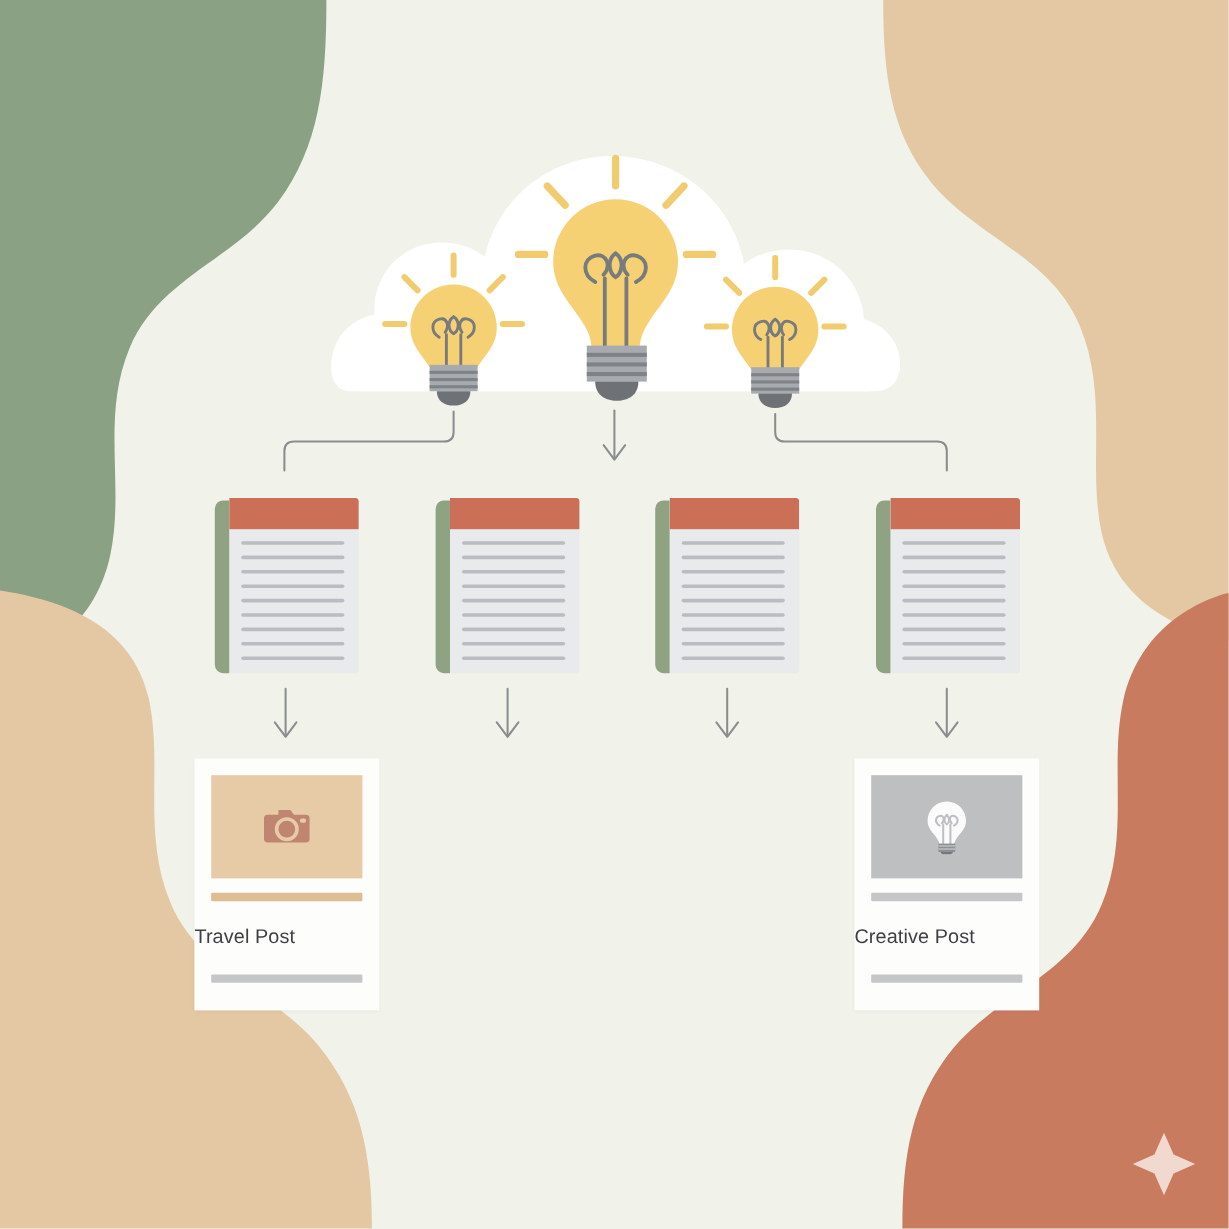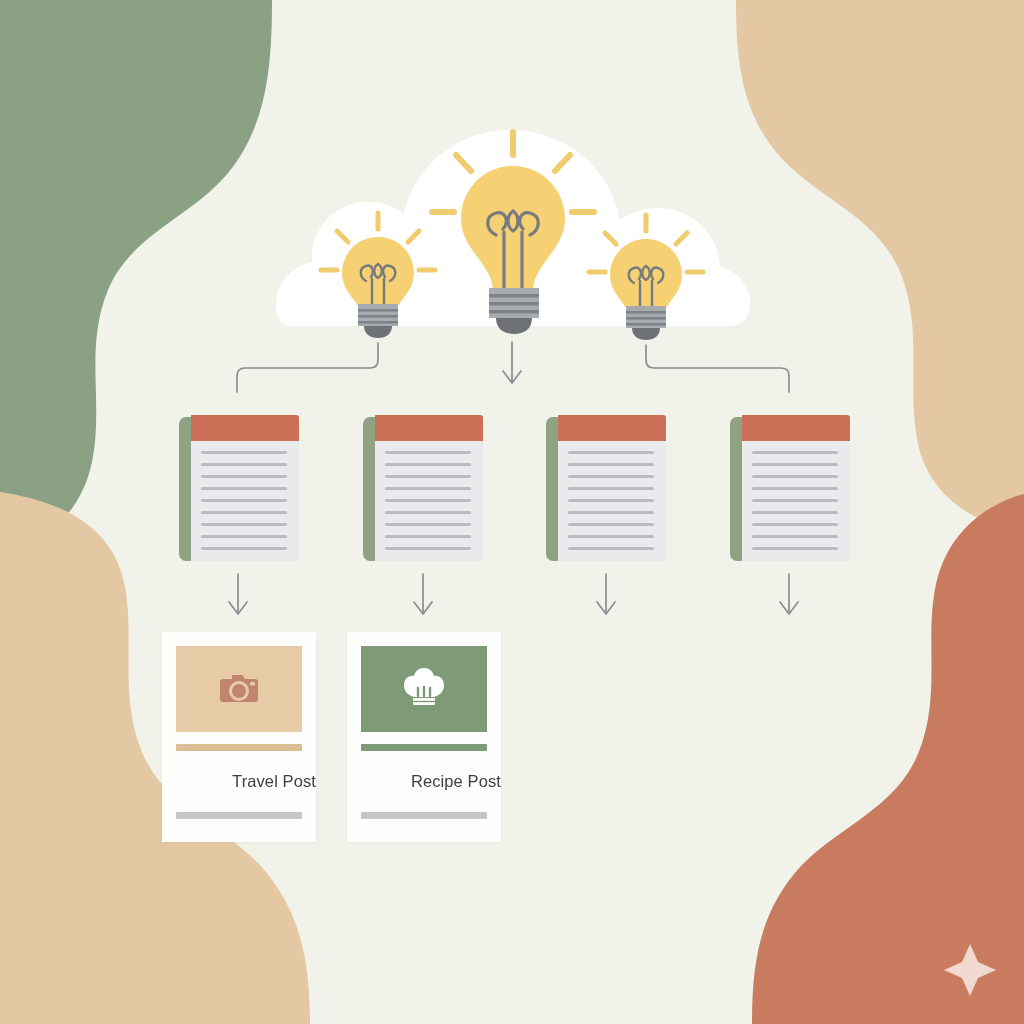--- a/index.html
+++ b/index.html
@@ -136,21 +136,21 @@
     top: 112px;
     width: 126px;
     height: 7px;
     border-radius: 1px;
   }
   .card-title {
     position: absolute;
     left: 0;
     top: 140px;
     width: 154px;
-    text-align: right;
+    text-align: left;
     font-size: 16.5px;
     color: #3c3f44;
     font-family: "Liberation Sans", sans-serif;
     letter-spacing: 0.1px;
   }
   .card-footbar {
     position: absolute;
     left: 14px;
     top: 180px;
     width: 126px;
@@ -389,35 +389,41 @@
           <path d="M15,4 h10 l3,4 h10 a3,3 0 0 1 3,3 v17 a3,3 0 0 1 -3,3 h-32 a3,3 0 0 1 -3,-3 v-17 a3,3 0 0 1 3,-3 h9 Z" fill="#c08570"></path>
           <circle cx="22" cy="20" r="8.5" fill="none" stroke="#e7cba6" stroke-width="3"></circle>
           <rect x="33" y="11" width="5" height="3.6" rx="1.4" fill="#e7cba6"></rect>
         </svg>
       </div>
       <div class="card-accent" style="background:#ddbd93"></div>
       <div class="card-title">Travel Post</div>
       <div class="card-footbar"></div>
     </div>
 
-    <div class="card" style="left:347px">
-      <div class="card-thumb" style="background:#7f9a76">
-        <svg width="44" height="44" viewBox="0 0 44 44">
-          <path d="M13,30 C6,29 2,24 2,18 C2,12 7,8 12,9 C13,4 17,1 22,1
-                   C27,1 31,4 32,9 C37,8 42,12 42,18 C42,24 38,29 31,30 Z" fill="#ffffff"></path>
-          <g stroke="#7f9a76" stroke-width="2.4" stroke-linecap="round">
-            <line x1="16" y1="21" x2="16" y2="29"></line>
-            <line x1="22" y1="20" x2="22" y2="29"></line>
-            <line x1="28" y1="21" x2="28" y2="29"></line>
+
+
+    <div class="card" style="left:712px">
+      <div class="card-thumb" style="background:#bdbfc1">
+        <svg width="36" height="46" viewBox="0 0 36 46">
+          <path d="M18,2 C27,2 34,9 34,18 C34,25 29,28 26,33 C24,36 24,38 24,39
+                   L12,39 C12,38 12,36 10,33 C7,28 2,25 2,18 C2,9 9,2 18,2 Z" fill="#fbfbfb"></path>
+          <g fill="none" stroke="#bdbfc1" stroke-width="1.7" stroke-linecap="round">
+            <path d="M12,22 C8,20 8,15 12,14 C15,13 17,17 14,20"></path>
+            <path d="M24,22 C28,20 28,15 24,14 C21,13 19,17 22,20"></path>
+            <path d="M18,13 C15,16 16,20 18,21 C20,20 21,16 18,13"></path>
+            <line x1="15" y1="21" x2="15" y2="39"></line>
+            <line x1="21" y1="21" x2="21" y2="39"></line>
           </g>
-          <rect x="11" y="31" width="22" height="7" rx="1" fill="#ffffff"></rect>
-          <line x1="11" y1="34.5" x2="33" y2="34.5" stroke="#7f9a76" stroke-width="1.4"></line>
+          <rect x="11" y="37" width="14" height="7" fill="#8e9194"></rect>
+          <g stroke="#bdbfc1" stroke-width="1.1">
+            <line x1="11" y1="39" x2="25" y2="39"></line>
+            <line x1="11" y1="41.5" x2="25" y2="41.5"></line>
+          </g>
+          <path d="M13,44 C13,45.6 15,46 18,46 C21,46 23,45.6 23,44 Z" fill="#74777a"></path>
         </svg>
       </div>
-      <div class="card-accent" style="background:#7f9a76"></div>
-      <div class="card-title">Recipe Post</div>
+      <div class="card-accent" style="background:#c4c6c8"></div>
+      <div class="card-title">Creative Post</div>
       <div class="card-footbar"></div>
     </div>
-
-
   </div>
 
 </div>
 
 </body></html>

